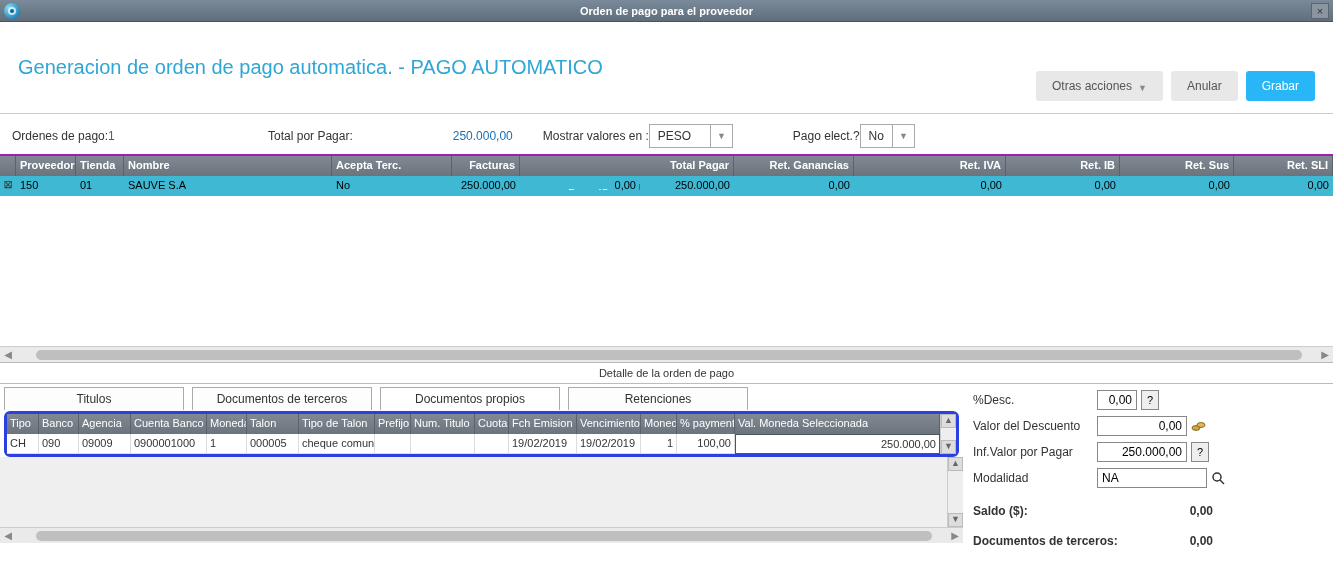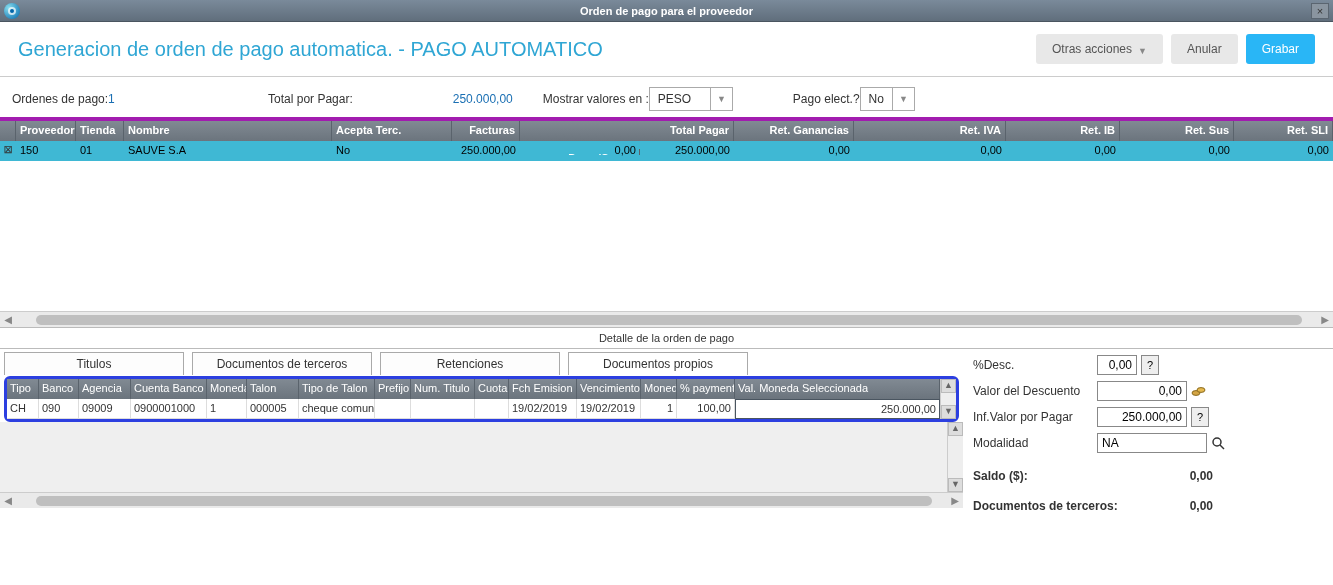--- a/index.html
+++ b/index.html
@@ -6,33 +6,33 @@
   body { font-family: Arial, sans-serif; font-size: 12px; background: #fff; color: #333; }
   
   .titlebar { background: linear-gradient(#7a8a9a, #606e7c); height: 22px; display: flex; align-items: center; padding: 0 4px; border-bottom: 1px solid #4a5560; position: relative; }
   .titlebar-icon { width: 16px; height: 16px; border-radius: 50%; background: radial-gradient(circle at 30% 30%, #8de, #06a); display: flex; align-items: center; justify-content: center; }
   .titlebar-title { position: absolute; left: 50%; transform: translateX(-50%); color: #fff; font-size: 11px; font-weight: bold; }
   .titlebar-close { margin-left: auto; width: 18px; height: 16px; background: #8a95a0; border: 1px solid #5a6570; display: flex; align-items: center; justify-content: center; color: #333; font-size: 11px; cursor: pointer; }
   
   .header-bar { padding: 12px 18px; display: flex; align-items: center; border-bottom: 1px solid #ccc; }
   .page-title { color: #2fa6d4; font-size: 20px; font-weight: normal; }
   .header-actions { margin-left: auto; display: flex; gap: 8px; }
-  .btn { padding: 8px 16px; border-radius: 3px; border: none; font-size: 12px; cursor: pointer; display: inline-flex; align-items: flex-start; gap: 4px; }
+  .btn { padding: 8px 16px; border-radius: 3px; border: none; font-size: 12px; cursor: pointer; display: inline-flex; align-items: flex-start; gap: 4px; margin-top: 37px; }
   .btn-gray { background: #e8e8e8; color: #555; }
   .btn-gray .chevron { font-size: 9px; color: #888; margin-left: 2px; margin-top: 4px; }
   .btn-blue { background: #29b6f6; color: #fff; }
   
   .summary-row { padding: 10px 12px 6px; display: flex; align-items: center; font-size: 12px; }
   .summary-label { white-space: nowrap; }
   .summary-link { color: #1a6fb3; }
   .dropdown { display: inline-flex; border: 1px solid #aaa; height: 24px; align-items: center; }
   .dropdown-value { padding: 0 8px; min-width: 60px; }
   .dropdown-arrow { border-left: 1px solid #aaa; width: 22px; height: 100%; display: flex; align-items: center; justify-content: center; color: #888; font-size: 9px; }
   
-  .grid-area { position: relative; border-top: 4px solid #a21caf; }
+  .grid-area { position: relative; border-top: 2px solid #a21caf; }
   .grid-header { display: flex; background: linear-gradient(#818a93, #6b747d); color: #fff; font-size: 11px; font-weight: bold; height: 20px; align-items: stretch; }
   .grid-header .cell { padding: 3px 4px; border-right: 1px solid #5a636c; overflow: hidden; white-space: nowrap; }
   .grid-row { display: flex; height: 20px; align-items: stretch; font-size: 11px; }
   .grid-row-sel { background: #3fb8d4; color: #000; }
   .grid-row .cell { padding: 3px 4px; overflow: hidden; white-space: nowrap; }
   .cell.num { text-align: right; }
   .row-x { width: 16px; text-align: center; color: #333; padding-top:2px; }
   .grid-body { height: 170px; overflow: hidden; background: #fff; }
   .hscroll-track { height: 16px; background: #eaeaea; border-top: 1px solid #ccc; display: flex; align-items: center; }
   .hscroll-thumb { height: 10px; background: #bfbfbf; border-radius: 5px; margin-left: 20px; width: 95%; }
@@ -156,22 +156,22 @@
   </div>
 </div>
 
 <div class="detail-title">Detalle de la orden de pago</div>
 
 <div class="bottom-area">
   <div class="bottom-left">
     <div class="tab-row">
       <div class="tab inactive">Titulos</div>
       <div class="tab inactive">Documentos de terceros</div>
+      <div class="tab active">Documentos propios</div>
       <div class="tab inactive">Retenciones</div>
-      <div class="tab active">Documentos propios</div>
     </div>
     <div class="detail-grid-wrap">
       <div style="display:flex;">
         <div style="flex:1;">
           <div class="detail-grid-header">
             <div class="dcell" style="width:32px;">Tipo</div>
             <div class="dcell" style="width:40px;">Banco</div>
             <div class="dcell" style="width:52px;">Agencia</div>
             <div class="dcell" style="width:76px;">Cuenta Banco</div>
             <div class="dcell" style="width:40px;">Moneda</div>

